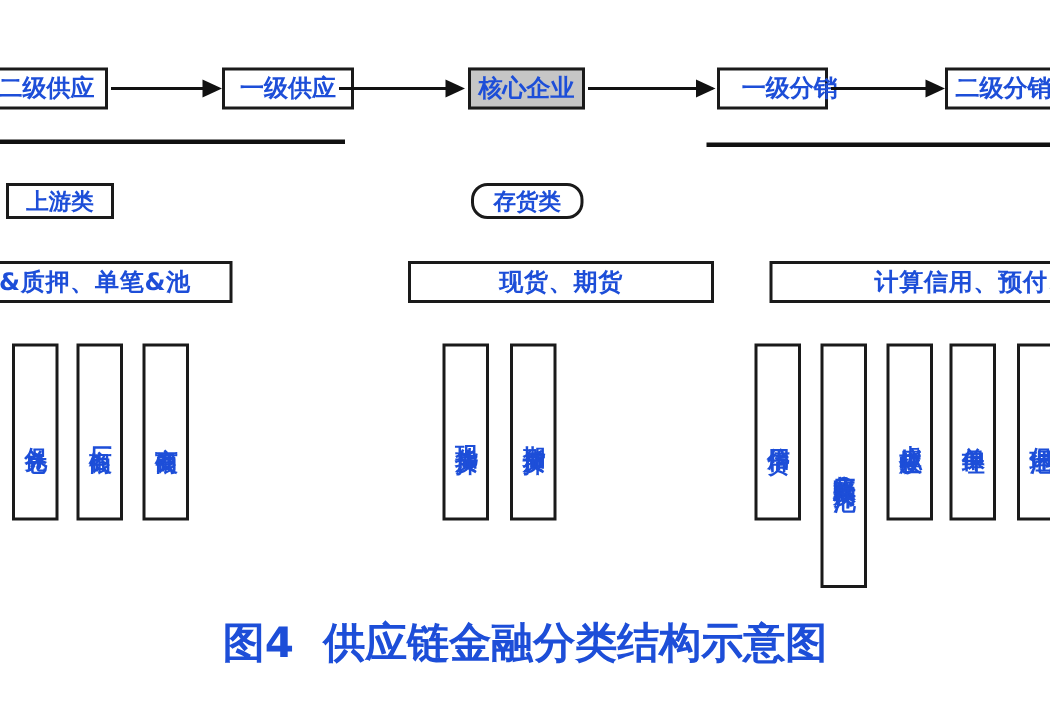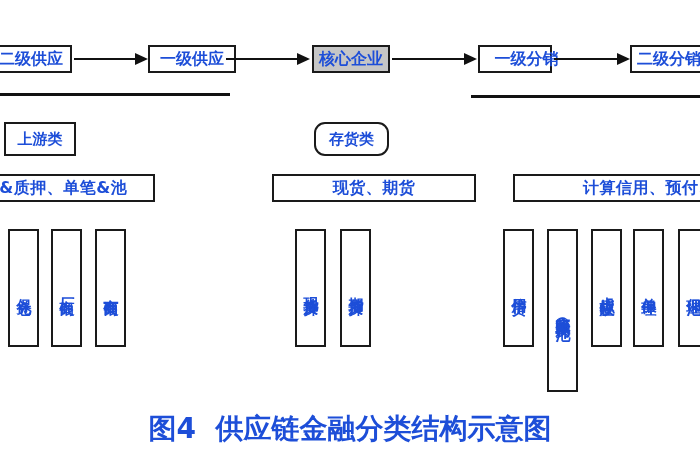--- a/index.html
+++ b/index.html
@@ -13,21 +13,21 @@
     font-weight:700;white-space:nowrap;
   }
   .fnode{top:45px;height:28px;font-size:16px;}
   .fnode.core{background:#c6c6c6;}
   .arrow{position:absolute;top:58px;height:0;border-top:2.5px solid #111;}
   .arrow::after{
     content:"";position:absolute;right:-2px;top:-7.5px;width:0;height:0;
     border-left:13px solid #111;border-top:6px solid transparent;border-bottom:6px solid transparent;
   }
   .hline{position:absolute;height:3px;background:#111;}
-  .cat{top:122px;height:34px;font-size:15px;}
+  .cat{top:122px;height:24px;font-size:15px;}
   .pbar{top:174px;height:28px;font-size:16px;letter-spacing:0.5px;}
   .vbox{
     top:229px;width:31px;height:118px;
     writing-mode:vertical-rl;text-orientation:mixed;
     font-size:15px;letter-spacing:1.5px;
   }
   .vbox.tall{height:163px;}
   #caption{
     position:absolute;top:410px;left:0;width:700px;text-align:center;
     font-size:28px;font-weight:700;white-space:pre;

